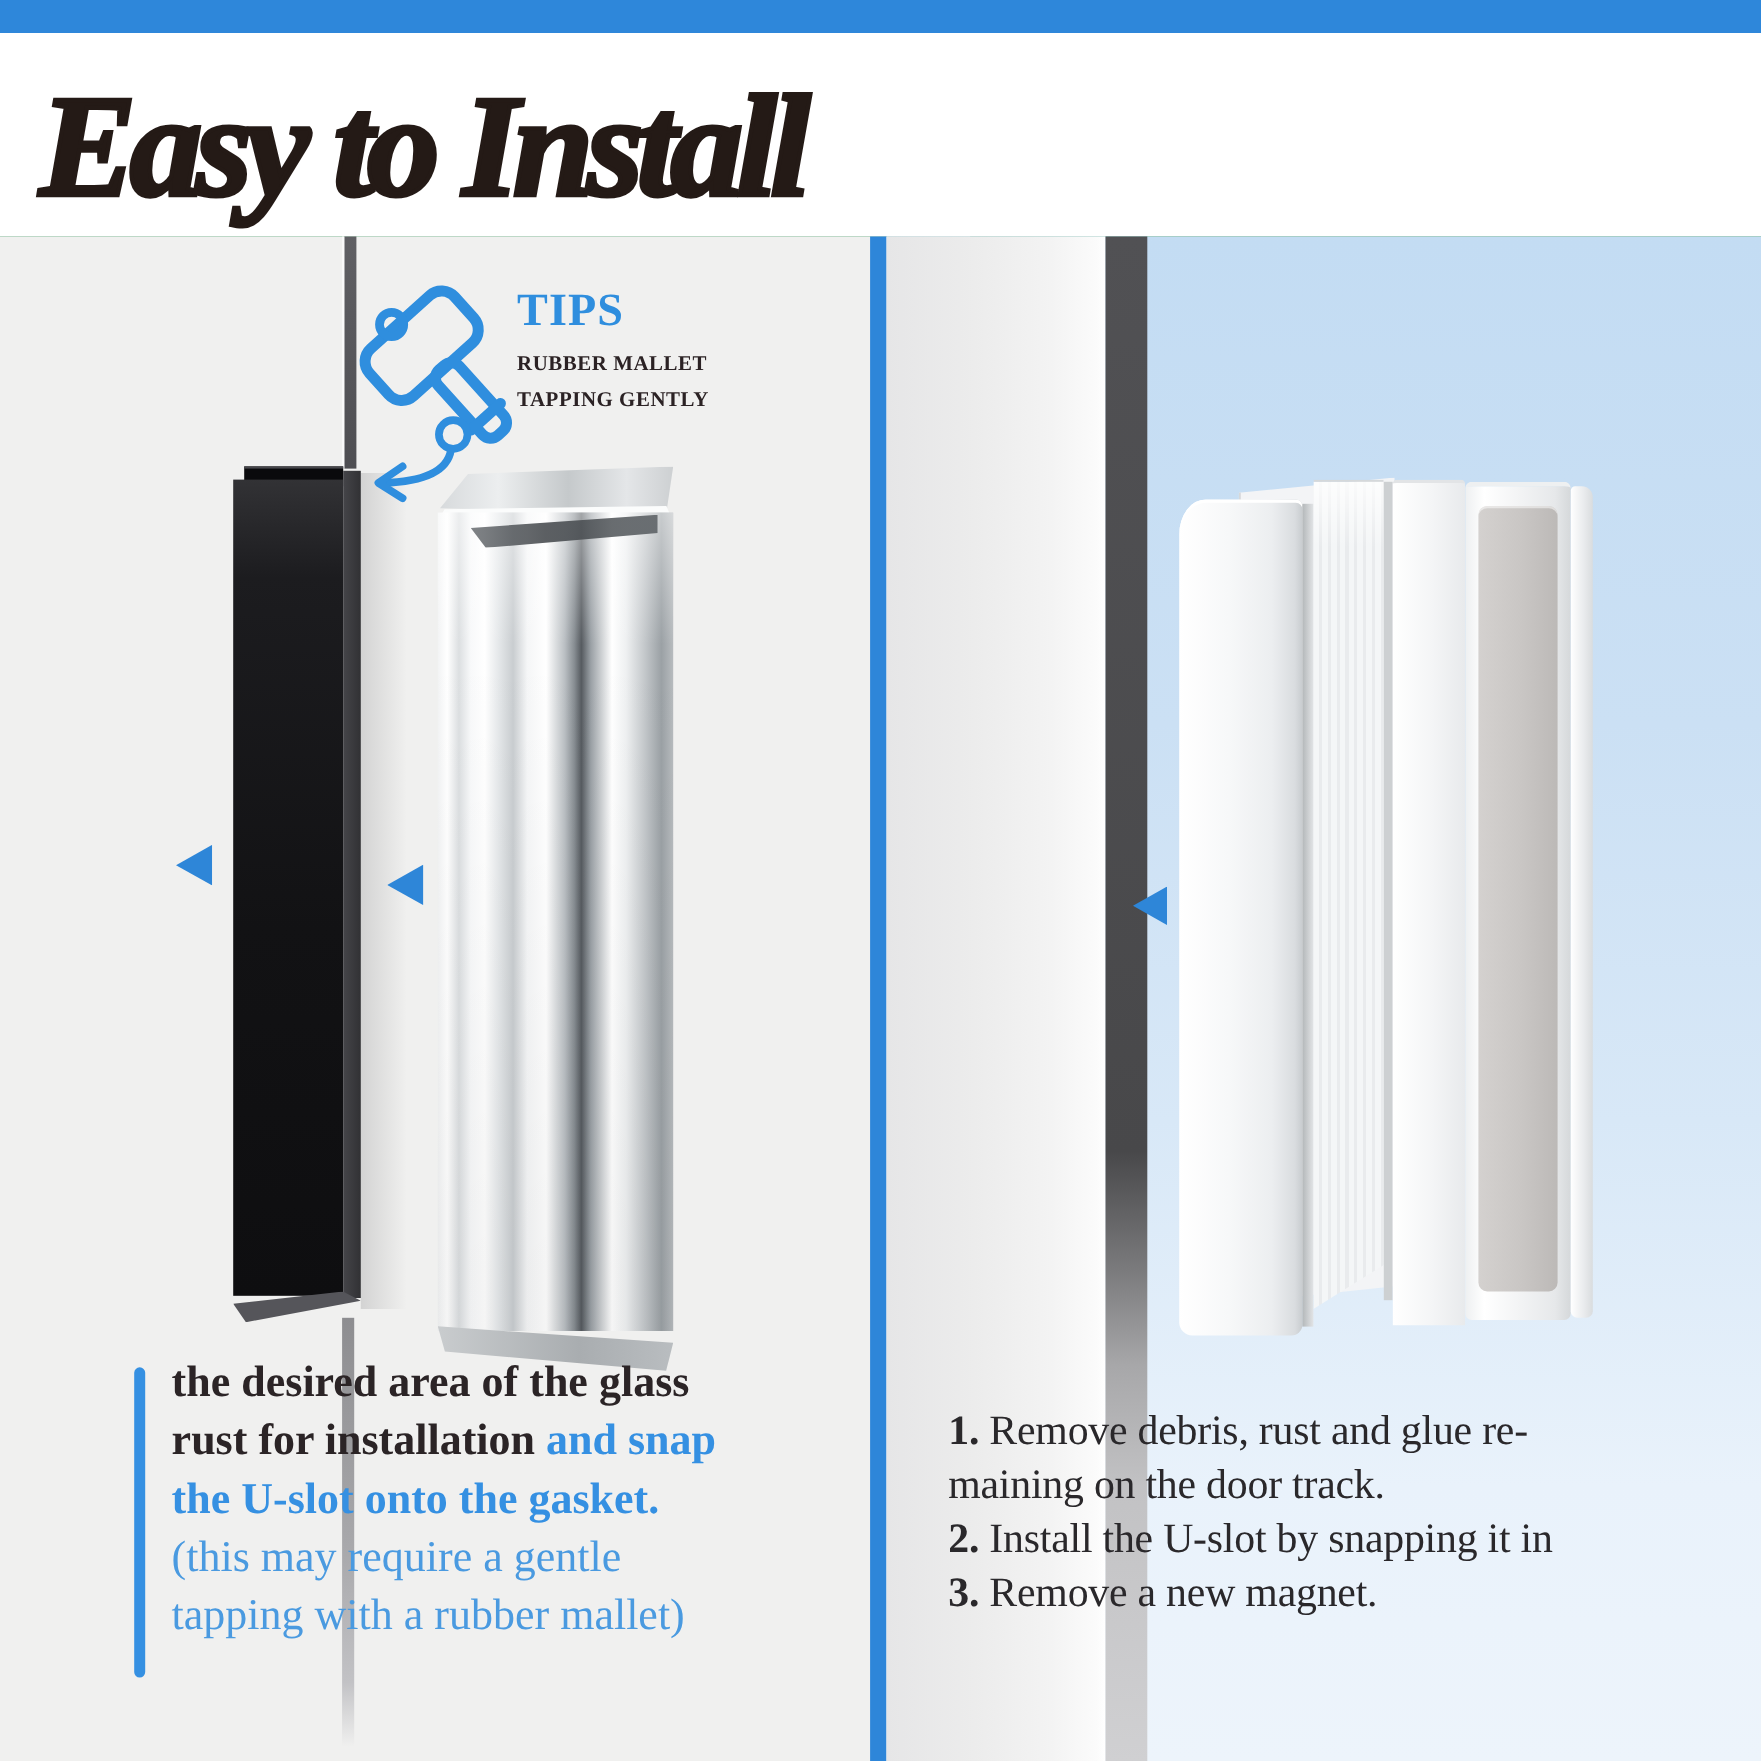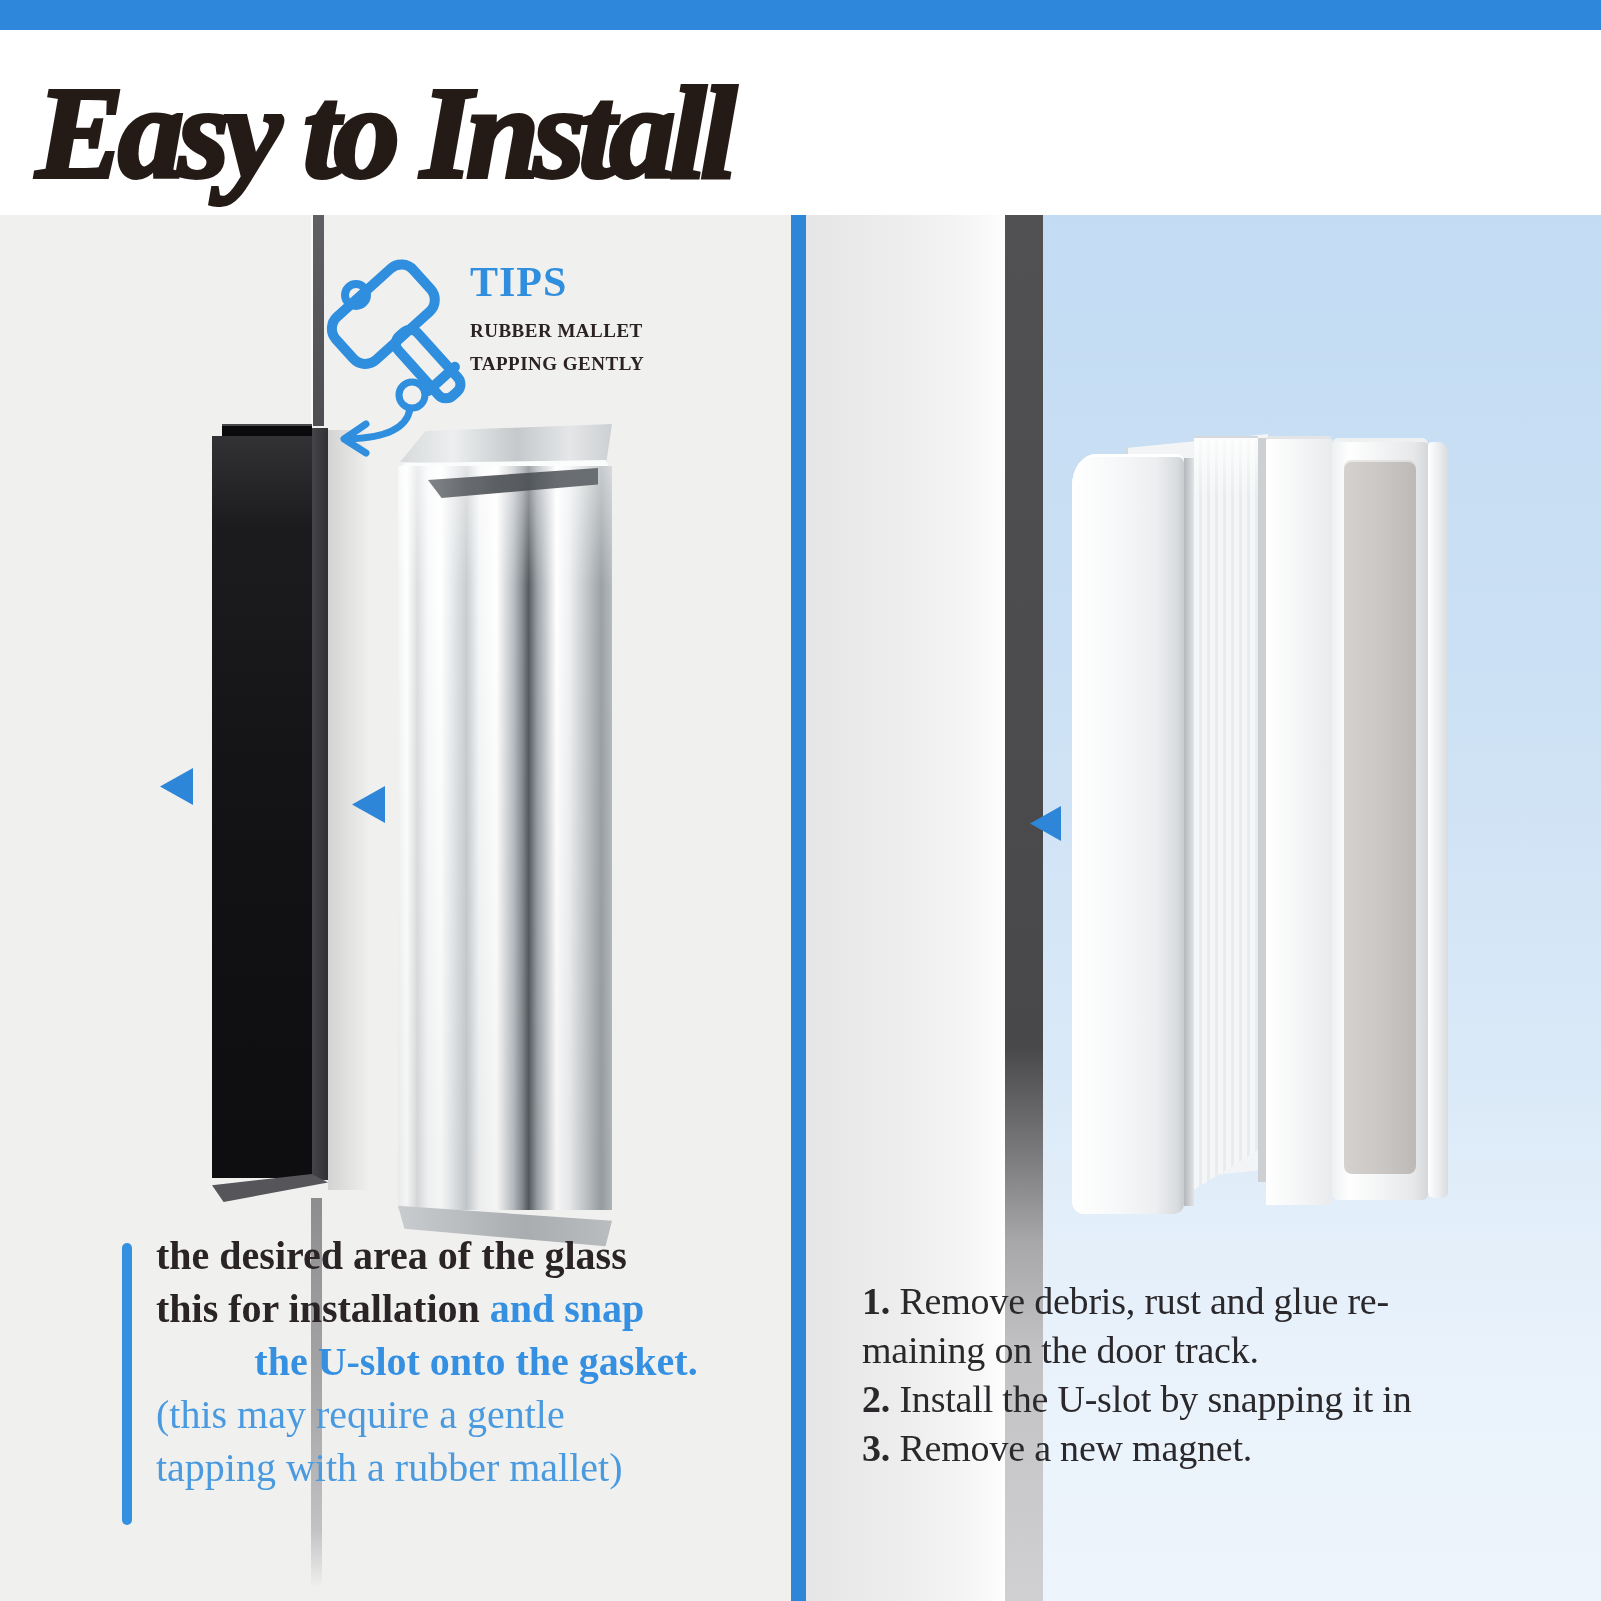--- a/index.html
+++ b/index.html
@@ -80,21 +80,21 @@
   .tips{left:470px;top:43px;}
   .tips-heading{margin:0;font-size:42px;font-weight:bold;color:#2f8ede;letter-spacing:1px;}
   .tips-sub{margin:8px 0 0 0;font-size:19px;line-height:33px;font-weight:bold;
     color:#2b2224;letter-spacing:.5px;}
   .mallet-svg{left:322px;top:40px;}
 
   
   .accent-bar{left:122px;top:1028px;width:10px;height:282px;border-radius:5px;background:#3590e2;}
   .caption{left:156px;top:1014px;width:640px;font-size:40px;line-height:53px;
     font-weight:bold;color:#2b2426;white-space:nowrap;}
-  .cap-blue{color:#3590e2;text-align:center;}
+  .cap-blue{color:#3590e2;}
   .cap-light{font-weight:normal;color:#4a9ae0;}
 
   
   .steps{left:56px;top:1062px;width:710px;font-size:38px;line-height:49px;
     color:#2a282b;letter-spacing:-.2px;white-space:nowrap;}
   .step-num{font-weight:bold;}
 
   
   .clearpart{left:266px;top:213px;width:376px;height:790px;}
   .cp-back{left:54px;top:6px;width:140px;height:758px;background:#f3f4f6;
@@ -178,21 +178,21 @@
 
       <div class="abs tips">
         <p class="tips-heading">TIPS</p>
         <p class="tips-sub">RUBBER MALLET</p>
         <p class="tips-sub" style="margin-top:0;">TAPPING GENTLY</p>
       </div>
 
       <div class="abs accent-bar"></div>
       <div class="abs caption">
         <div><span>the desired area of the glass</span></div>
-        <div><span>this for installation</span><span class="cap-blue"> and snap</span></div>
+        <div><span>rust for installation</span><span class="cap-blue"> and snap</span></div>
         <div class="cap-blue"><span>the U-slot onto the gasket.</span></div>
         <div class="cap-light"><span>(this may require a gentle</span></div>
         <div class="cap-light"><span>tapping with a rubber mallet)</span></div>
       </div>
     </section>
 
     <div class="abs divider"></div>
 
     <section class="abs panel-right">
 

